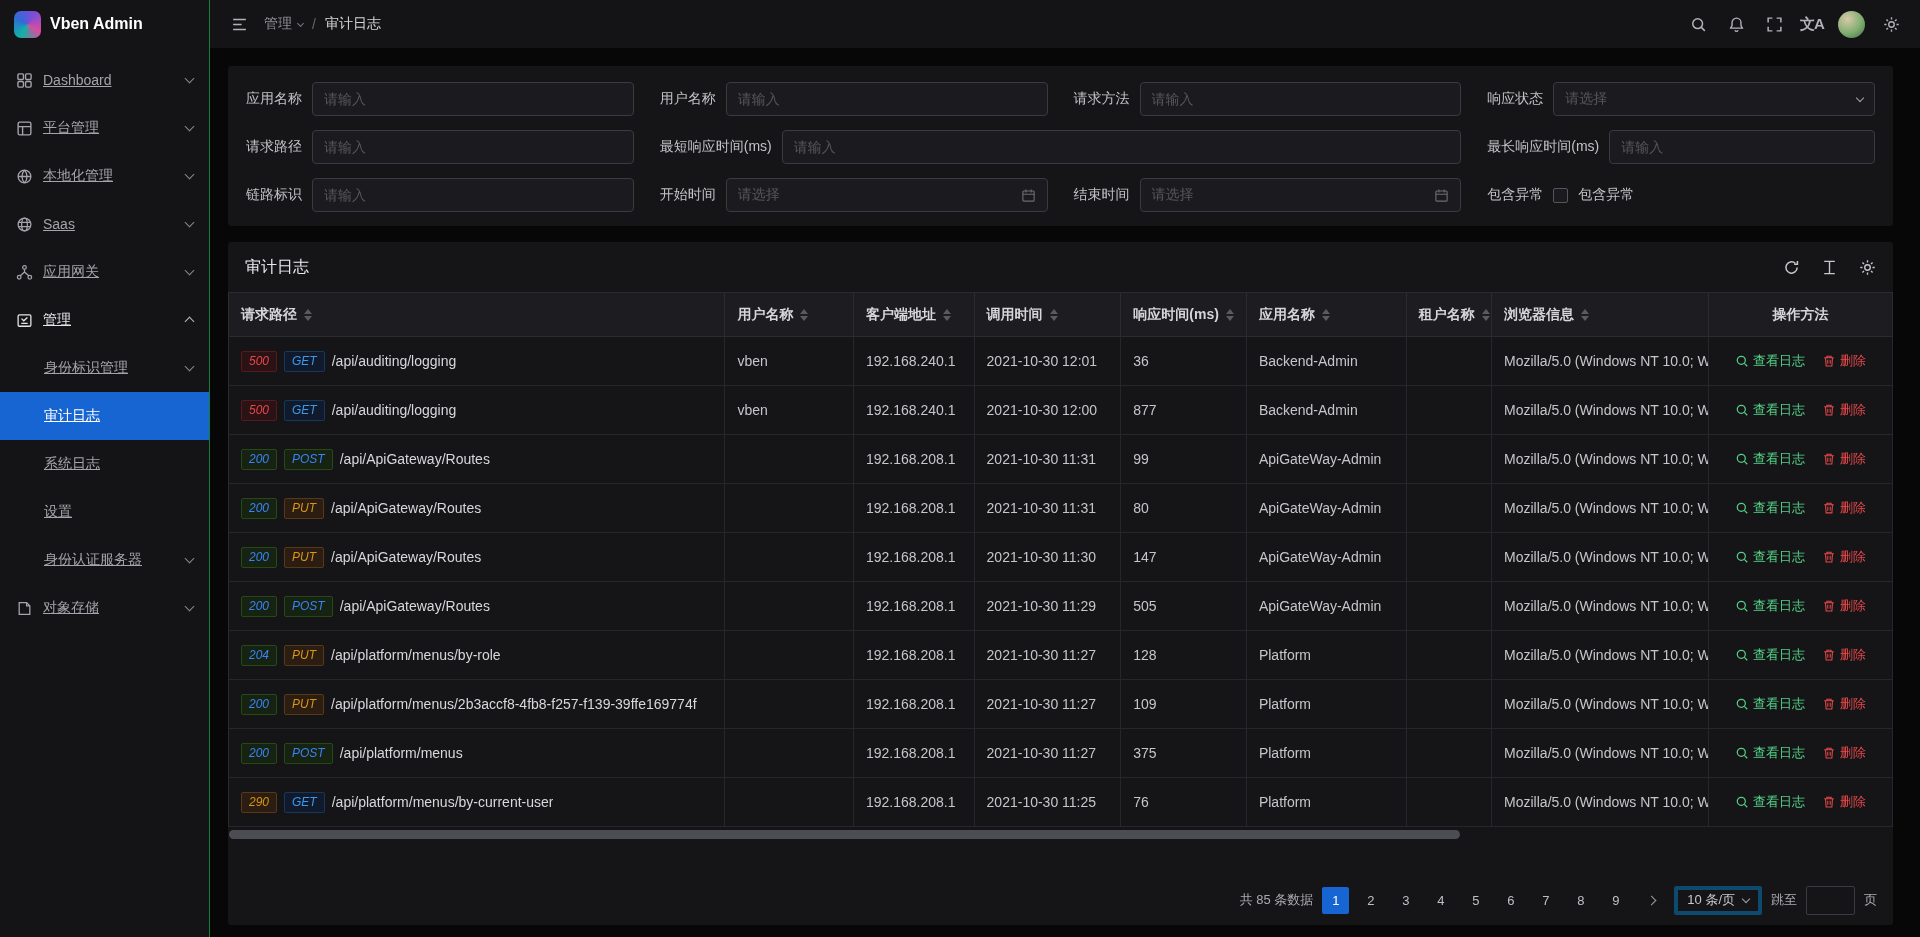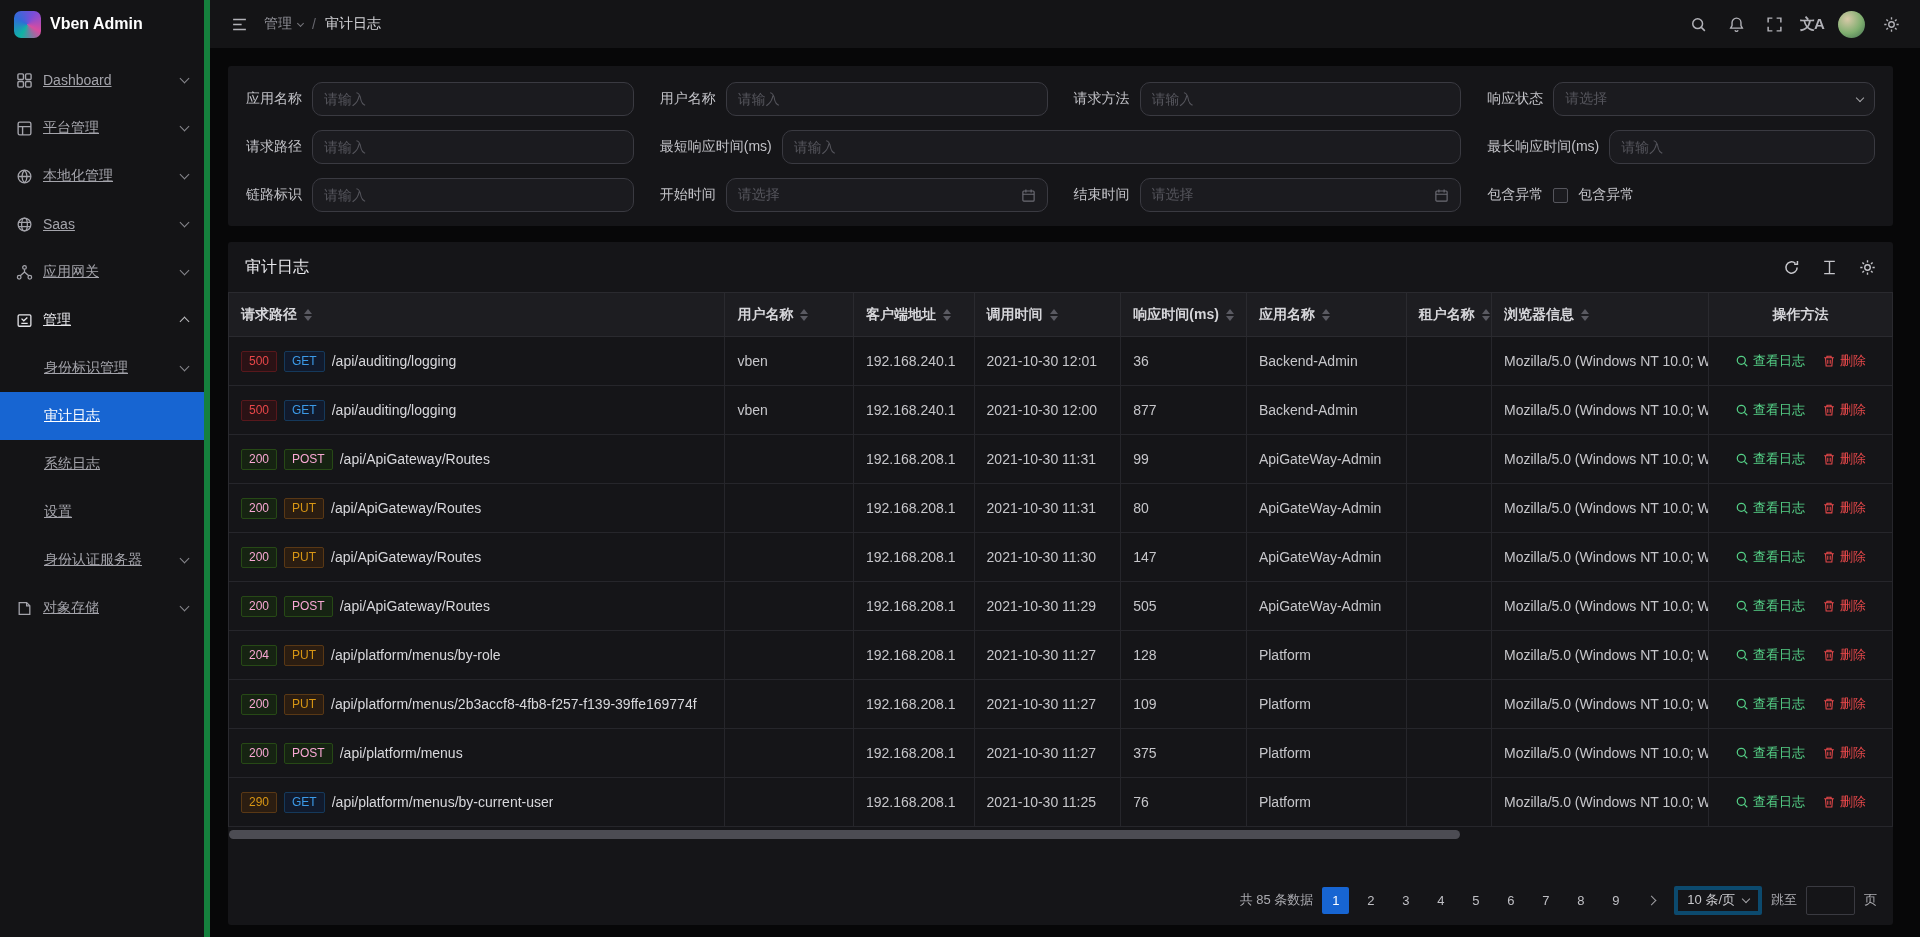--- a/index.html
+++ b/index.html
@@ -1,21 +1,21 @@
 <!DOCTYPE html>
 <html><head>
 <meta charset="utf-8">
 <style>
   * { margin:0; padding:0; box-sizing:border-box; }
   html,body { width:1920px; height:937px; }
   body { font-family:"Liberation Sans","DejaVu Sans",sans-serif; font-size:14px; background:#070708; color:#c6c6ca; overflow:hidden; }
   .app { display:flex; width:100%; height:100%; }
 
   
-  .sidebar { width:210px; background:#141416; border-right:6px solid #15803d; display:flex; flex-direction:column; flex-shrink:0; }
+  .sidebar { width:210px; background:#141416; border-right:1px solid #15803d; display:flex; flex-direction:column; flex-shrink:0; }
   .logo { height:48px; display:flex; align-items:center; gap:9px; padding:0 14px; cursor:pointer; }
   .logo-mark { width:27px; height:27px; border-radius:7px; background:conic-gradient(from 210deg,#10b3a3,#2f6bd8,#7c4dd8,#d84da0,#10b3a3); flex-shrink:0; }
   .logo-title { color:#ffffff; font-size:16px; font-weight:bold; white-space:nowrap; }
   .menu { margin-top:8px; }
   .menu-item, .submenu-item { height:48px; display:flex; align-items:center; padding:0 16px; color:#a4a4ab; cursor:pointer; }
   .menu-item .mi-icon { width:17px; height:17px; margin-right:10px; display:flex; flex-shrink:0; }
   .menu-item .mi-icon svg { width:17px; height:17px; }
   .mi-label { flex:1; white-space:nowrap; overflow:hidden;text-decoration:underline; }
   .menu-item.expanded { color:#e6e6ea; }
   .submenu-item { padding-left:44px; }
@@ -43,21 +43,21 @@
   
   .content { flex:1; padding:18px 27px 12px 18px; display:flex; flex-direction:column; gap:16px; min-height:0; }
   .card { background:#151518; border-radius:3px; }
 
   
   .filter-card { padding:16px 18px 14px; }
   .filter-grid { display:grid; grid-template-columns:repeat(4,1fr); gap:14px 26px; }
   .field { display:flex; align-items:center; gap:10px; min-width:0; }
   .field.span2 { grid-column:span 2; }
   .f-label { color:#c2c2c7; white-space:nowrap; }
-  .f-control { flex:1; height:34px; background:#1b1b1f; border:1px solid #3a3a41; border-radius:10px; display:flex; align-items:center; padding:0 11px; gap:8px; min-width:0; }
+  .f-control { flex:1; height:34px; background:#1b1b1f; border:1px solid #3a3a41; border-radius:4px; display:flex; align-items:center; padding:0 11px; gap:8px; min-width:0; }
   .f-control input { flex:1; background:transparent; border:none; outline:none; color:#d6d6da; font:inherit; min-width:0; }
   .f-control input::placeholder { color:#55555c; }
   .f-placeholder { flex:1; color:#55555c; white-space:nowrap; overflow:hidden; }
   .f-suffix { color:#6c6c74; display:flex; }
   .f-suffix svg { width:15px; height:15px; }
   .checkbox-box { width:15px; height:15px; border:1px solid #55555c; border-radius:2px; background:#1b1b1f; cursor:pointer; flex-shrink:0; }
   .checkbox-text { color:#c2c2c7; }
   .filter-actions { grid-column:1/-1; display:flex; justify-content:flex-end; align-items:center; gap:11px; }
   .btn { height:33px; padding:0 16px; border-radius:2px; font-size:14px; display:flex; align-items:center; cursor:pointer; font-family:inherit; }
   .btn-default { background:#1b1b1f; border:1px solid #4a4a52; color:#dcdce0; }
@@ -73,23 +73,23 @@
   .card-tools .tool { width:17px; height:17px; cursor:pointer; display:flex; }
   .card-tools svg { width:17px; height:17px; }
   .vtable { display:grid; border-top:1px solid #2a2a2f; border-left:1px solid #2a2a2f; }
   .th { background:#1d1d21; height:44px; display:flex; align-items:center; gap:7px; padding:0 12px; color:#d6d6da; font-weight:bold; border-right:1px solid #2a2a2f; border-bottom:1px solid #2a2a2f; white-space:nowrap; overflow:hidden; }
   .td { height:49px; display:flex; align-items:center; gap:7px; padding:0 12px; border-right:1px solid #26262b; border-bottom:1px solid #26262b; color:#c6c6ca; white-space:nowrap; overflow:hidden; }
   .center { justify-content:center; }
   .sorter { display:flex; flex-direction:column; gap:2px; cursor:pointer; flex-shrink:0; }
   .car { width:0; height:0; border-left:4px solid transparent; border-right:4px solid transparent; }
   .car.up { border-bottom:5px solid #5a5a62; }
   .car.dn { border-top:5px solid #5a5a62; }
-  .tag { height:21px; display:flex; align-items:center; padding:0 7px; border-radius:2px; font-size:12px; border:1px solid; flex-shrink:0; }
+  .tag { height:21px; display:flex; align-items:center; padding:0 7px; border-radius:2px; font-size:12px; border:1px solid; flex-shrink:0;font-style:italic; }
   .tag-red    { color:#e84749; background:#2a1215; border-color:#58181c; }
-  .tag-green  { color:#f9a8d4; background:#162312; border-color:#274916; }
+  .tag-green  { color:#3b82f6; background:#162312; border-color:#274916; }
   .tag-blue   { color:#3c9ae8; background:#111a2c; border-color:#15395b; }
   .tag-orange { color:#d89614; background:#2b1d11; border-color:#593815; }
   .path-text { color:#d8d8dc; overflow:hidden; text-overflow:ellipsis; }
   .act { display:inline-flex; align-items:center; gap:4px; cursor:pointer; font-size:13px; flex-shrink:0; }
   .act svg { width:14px; height:14px; }
   .act.view { color:#55d187; }
   .act.del { color:#e8484a; margin-left:10px; }
   .hscroll { height:12px; margin:3px 1px 0; flex-shrink:0; }
   .hscroll .thumb { height:9px; width:74%; background:#4c4c53; border-radius:5px; cursor:pointer; }
 

